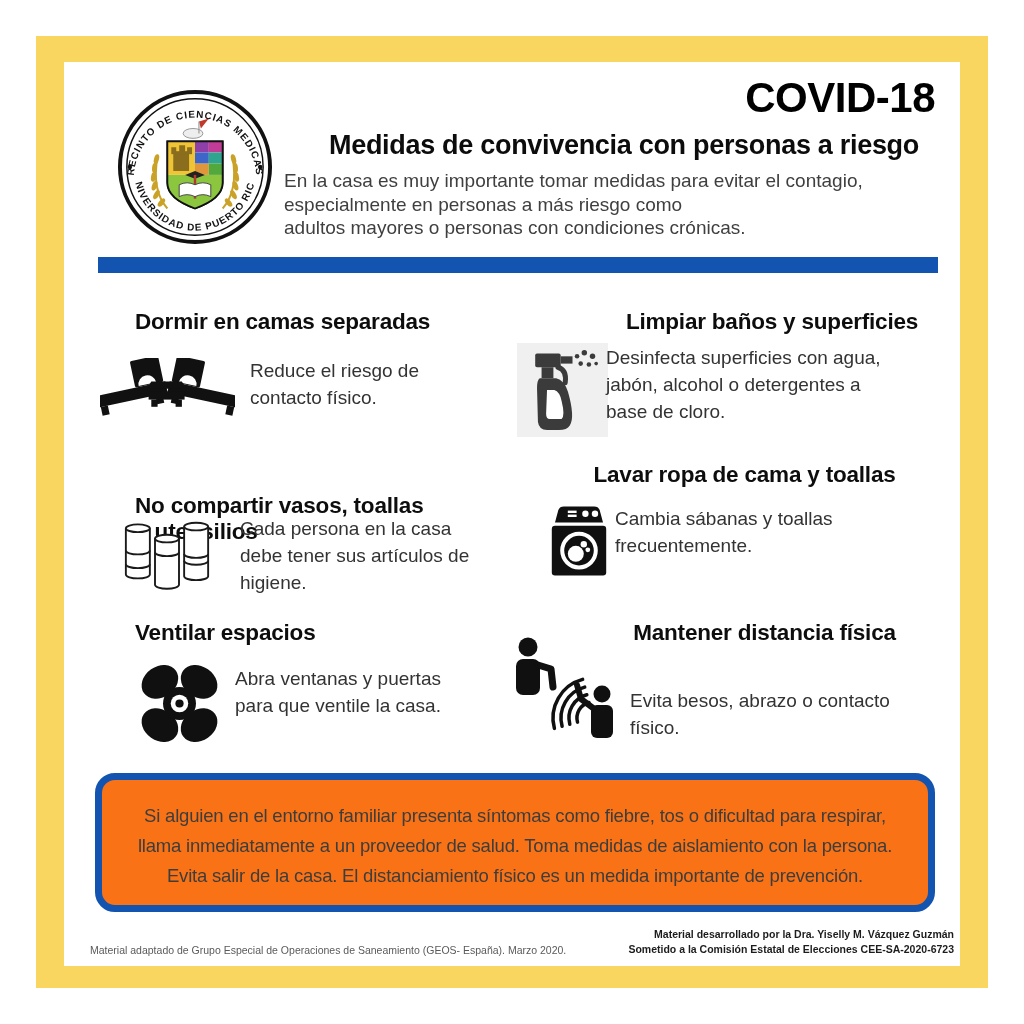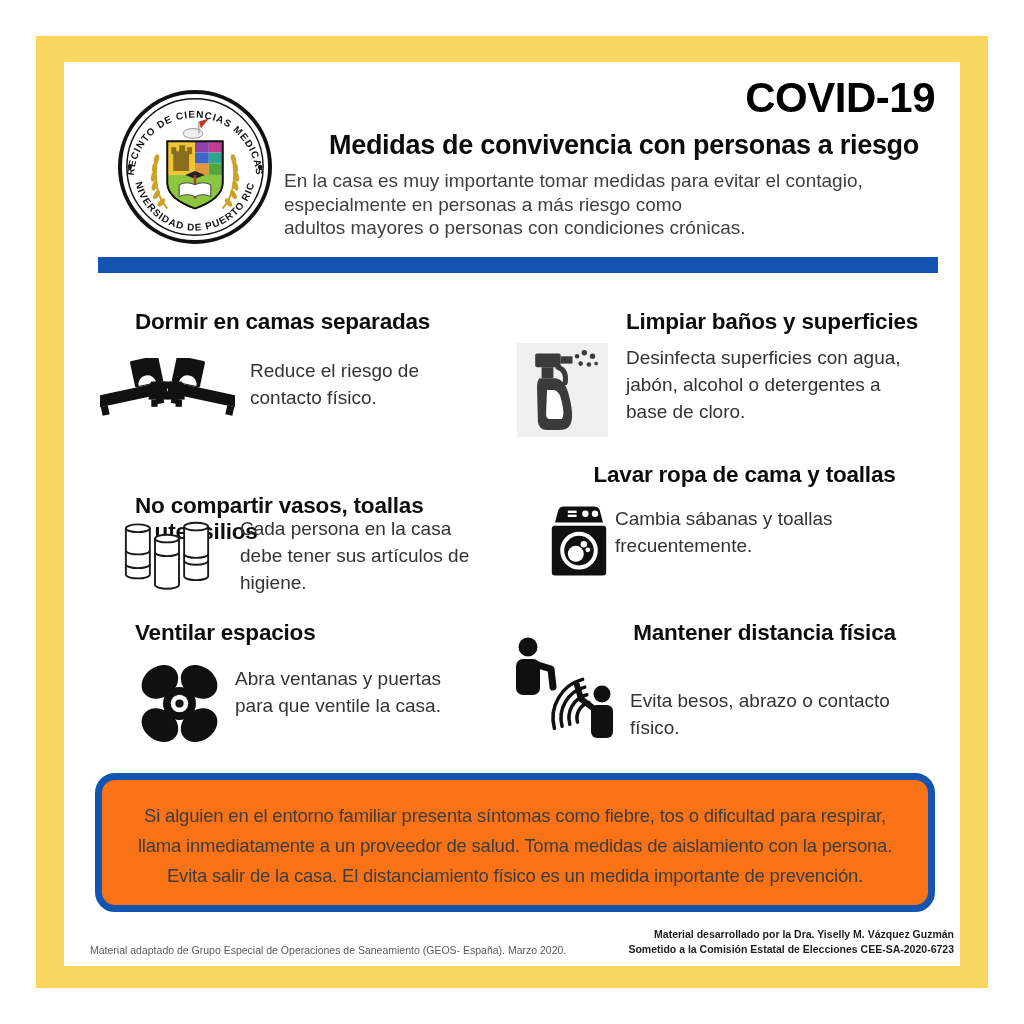--- a/index.html
+++ b/index.html
@@ -26,21 +26,21 @@
   .sec-body{position:absolute;margin:0;font-size:19px;line-height:1.42;color:#333;white-space:pre-line;}
 
   .s1{left:36px;top:247px;width:410px;}
   .s1 .sec-title{margin-left:35px;}
   .s1 .sec-icon{left:0;top:49px;width:135px;height:67px;}
   .s1 .sec-body{left:150px;top:49px;width:230px;}
 
   .s2{left:453px;top:247px;width:435px;}
   .s2 .sec-title{text-align:center;padding-left:75px;}
   .s2 .sec-icon{left:0;top:34px;width:91px;height:94px;background:#F0F0F0;}
-  .s2 .sec-body{left:109px;top:36px;width:336px;}
+  .s2 .sec-body{left:89px;top:36px;width:336px;}
 
   .s3{left:36px;top:390px;width:420px;}
   .s3 .sec-title{margin-left:35px;white-space:pre-line;margin-top:41px;}
   .s3 .sec-icon{left:19px;top:58px;width:96px;height:88px;}
   .s3 .sec-body{left:140px;top:64px;width:270px;}
 
   .s4{left:453px;top:400px;width:435px;}
   .s4 .sec-title{text-align:center;padding-left:20px;}
   .s4 .sec-icon{left:16px;top:39px;width:92px;height:80px;}
   .s4 .sec-body{left:98px;top:44px;width:330px;}
@@ -124,21 +124,21 @@
         <rect x="80" y="76.6" width="14" height="11.4" fill="#E0973C"></rect>
         <rect x="94" y="76.6" width="14" height="11.4" fill="#52A83C"></rect>
         <path d="M52,88 H108 V96 Q108,112 80,122 Q52,112 52,96 Z" fill="#8CC63F"></path>
         <polygon points="80,84 90,88 80,92 70,88" fill="#222"></polygon>
         <line x1="80" y1="88" x2="80" y2="112" stroke="#B03A2E" stroke-width="2.5"></line>
         <path d="M64,98 Q72,94 80,98 Q88,94 96,98 L96,110 Q88,106 80,110 Q72,106 64,110 Z" fill="#fff" stroke="#444" stroke-width="1"></path>
         <path d="M52,54 H108 V96 Q108,112 80,122 Q52,112 52,96 Z" fill="none" stroke="#111" stroke-width="1.8"></path>
       </svg>
     </div>
 
-    <h1 class="title">COVID-19</h1>
+    <h1 class="title">COVID-18</h1>
     <h2 class="subtitle">Medidas de convivencia con personas a riesgo</h2>
     <p class="description">En la casa es muy importante tomar medidas para evitar el contagio,
 especialmente en personas a más riesgo como
 adultos mayores o personas con condiciones crónicas.</p>
     <div class="divider"></div>
 
     <section class="sec s1">
       <h2 class="sec-title">Dormir en camas separadas</h2>
       <div class="sec-icon">
         <svg viewBox="0 0 150 74">

